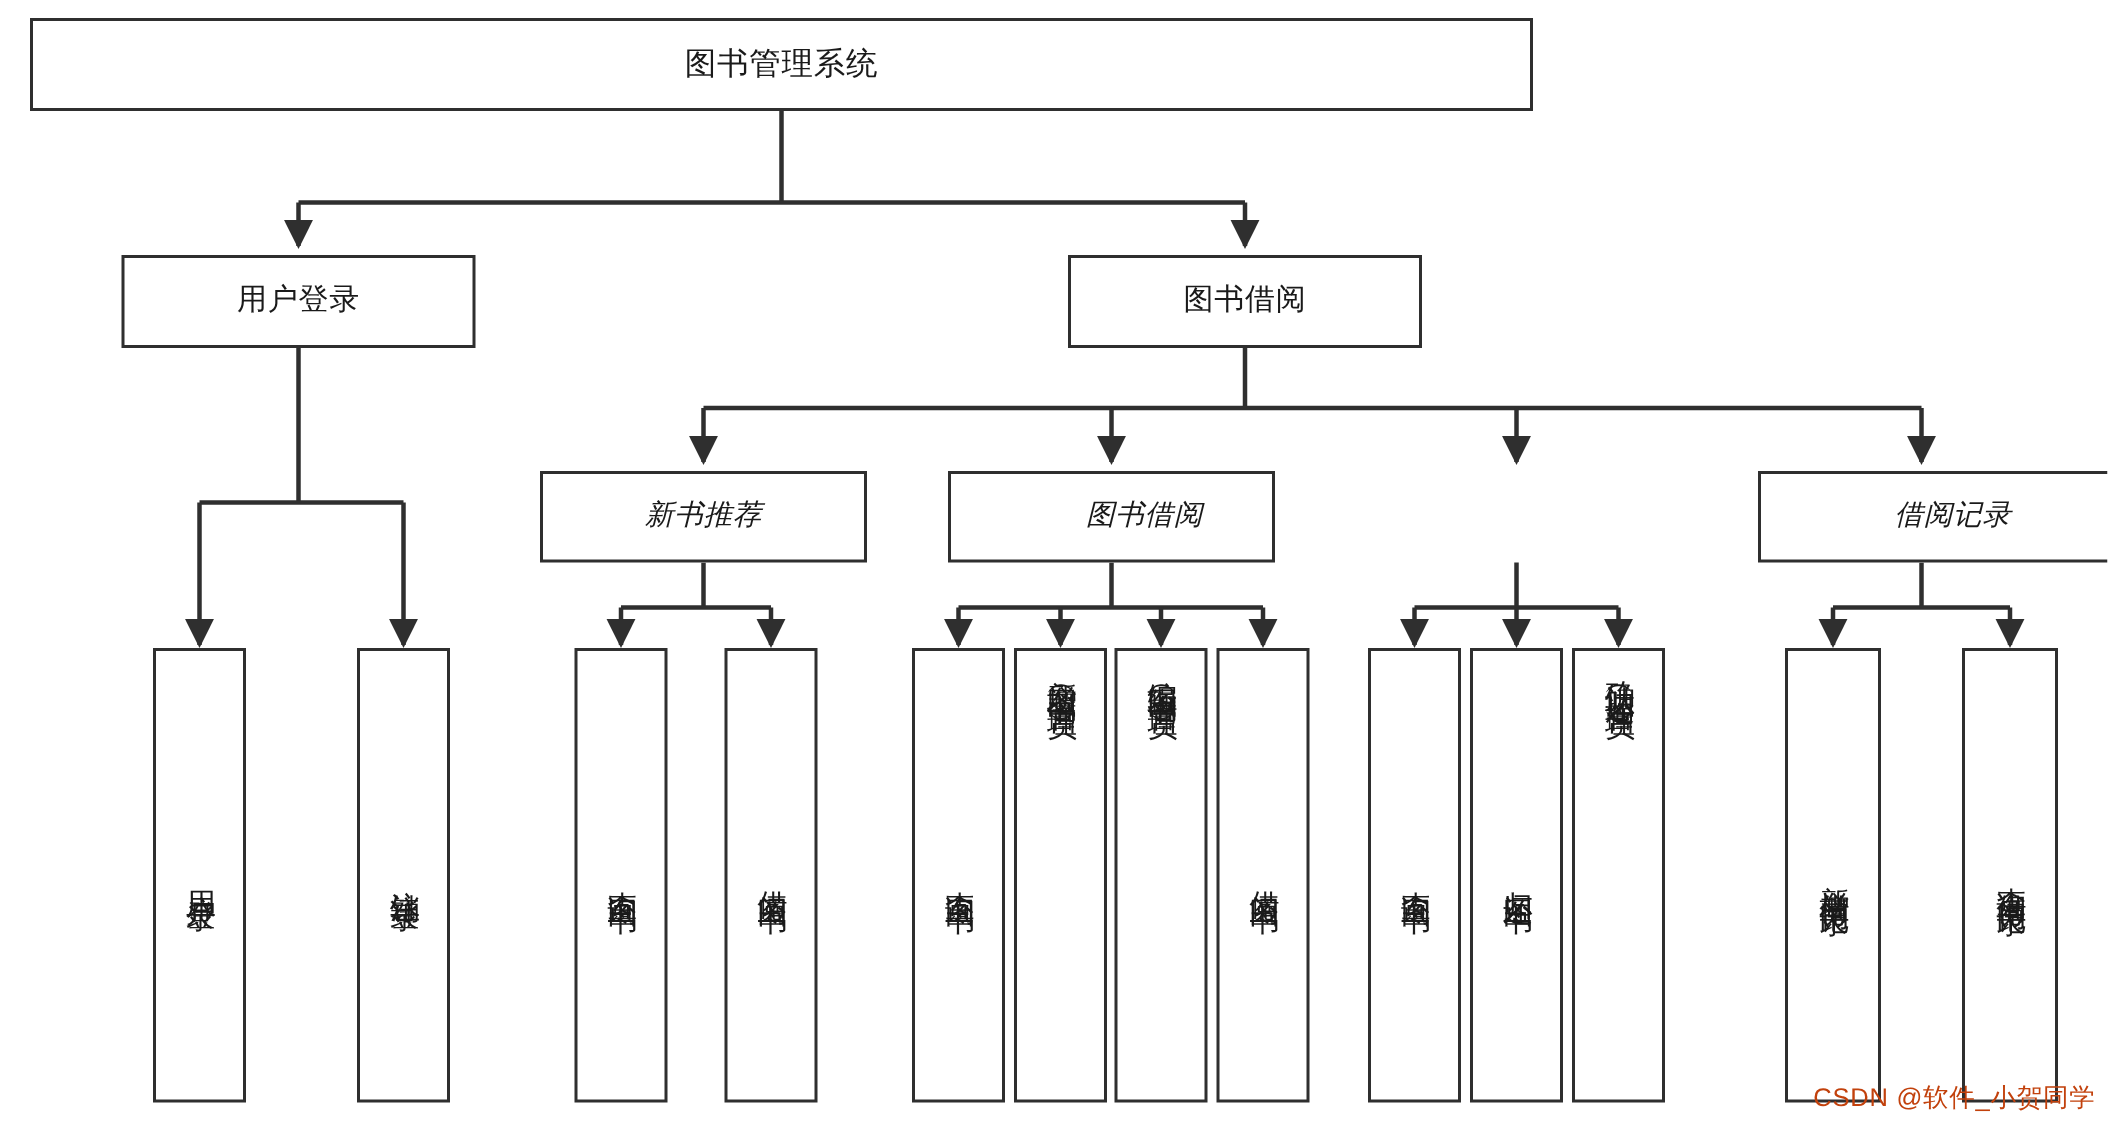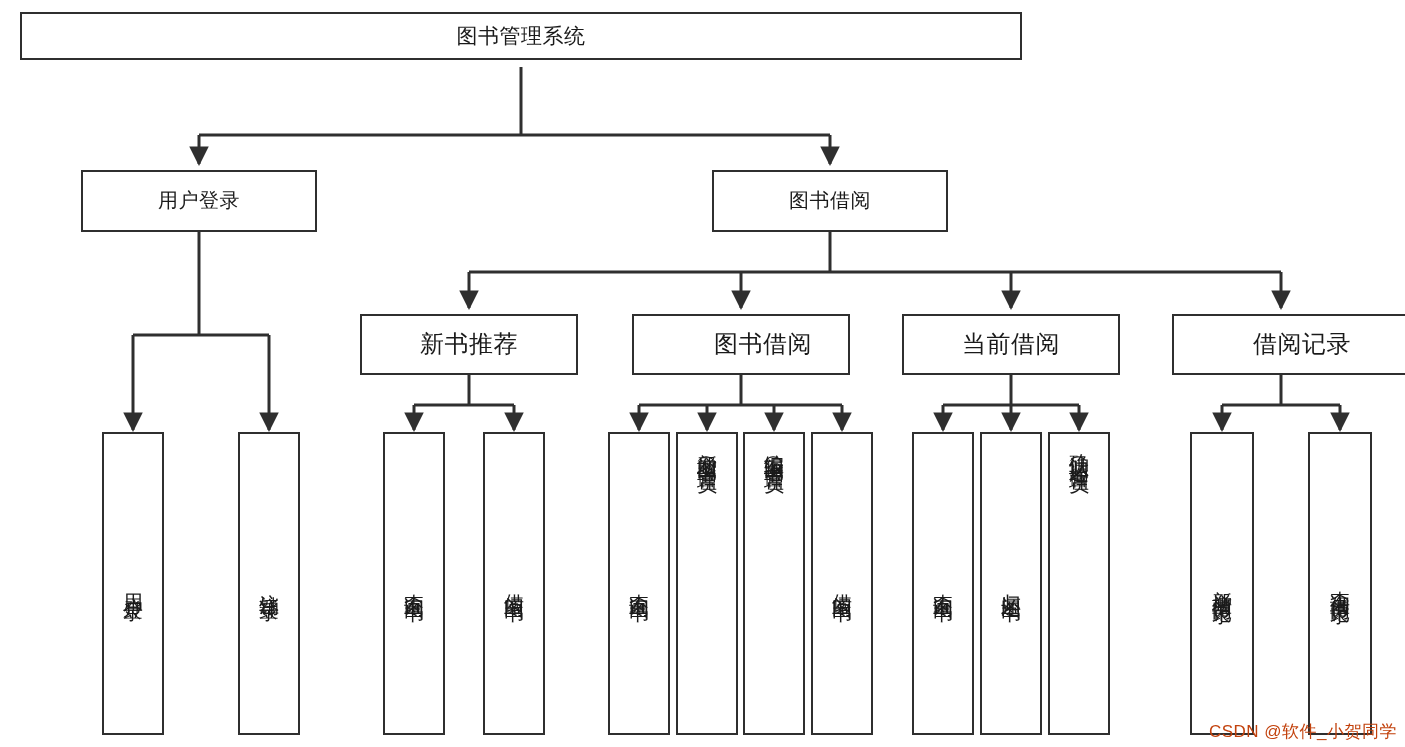--- a/index.html
+++ b/index.html
@@ -37,21 +37,21 @@
     color: #1a1a1a;
   }
   .node .label {
     display: block;
     text-align: center;
     line-height: 1.18;
     letter-spacing: 0.5px;
   }
   .node.root .label { font-size: 21px; }
   .node.lvl2 .label { font-size: 20px; }
-  .node.lvl3 .label { font-size: 24px; }
+  .node.lvl3 .label { font-size: 19px; font-style: italic; }
 
   
   .node.leaf {
     align-items: flex-start;
     justify-content: center;
     padding-top: 4px;
   }
   .node.leaf .label {
     writing-mode: vertical-rl;
     text-orientation: upright;
@@ -124,43 +124,40 @@
       <path d="M 1011 405 L 1011 430" marker-end="url(#arrow)"></path>
       <path d="M 1079 405 L 1079 430" marker-end="url(#arrow)"></path>
 
       <path d="M 1281 375 L 1281 405"></path>
       <path d="M 1222 405 L 1340 405"></path>
       <path d="M 1222 405 L 1222 430" marker-end="url(#arrow)"></path>
       <path d="M 1340 405 L 1340 430" marker-end="url(#arrow)"></path>
     </g>
   </svg>
 
-  <div class="node root" style="left:20px; top:12px; width:1002px; height:48px;">
+  <div class="node root" style="left:20px; top:12px; width:1002px; height:62px;">
     <span class="label">图书管理系统</span>
   </div>
 
   <div class="node lvl2" style="left:81px; top:170px; width:236px; height:62px;">
     <span class="label">用户登录</span>
   </div>
 
   <div class="node lvl2" style="left:712px; top:170px; width:236px; height:62px;">
     <span class="label">图书借阅</span>
   </div>
 
   <div class="node lvl3" style="left:360px; top:314px; width:218px; height:61px;">
     <span class="label">新书推荐</span>
   </div>
 
   <div class="node lvl3" style="left:632px; top:314px; width:218px; height:61px;padding-left:44px;">
     <span class="label">图书借阅</span>
   </div>
 
-  <div class="node lvl3" style="left:902px; top:314px; width:218px; height:61px;">
-    <span class="label">当前借阅</span>
-  </div>
 
   <div class="node lvl3" style="left:1172px; top:314px; width:260px; height:61px;">
     <span class="label">借阅记录</span>
   </div>
 
   <div class="node leaf centered" style="left:102px; top:432px; width:62px; height:303px;">
     <span class="label">用户登录</span>
   </div>
 
   <div class="node leaf centered" style="left:238px; top:432px; width:62px; height:303px;">

